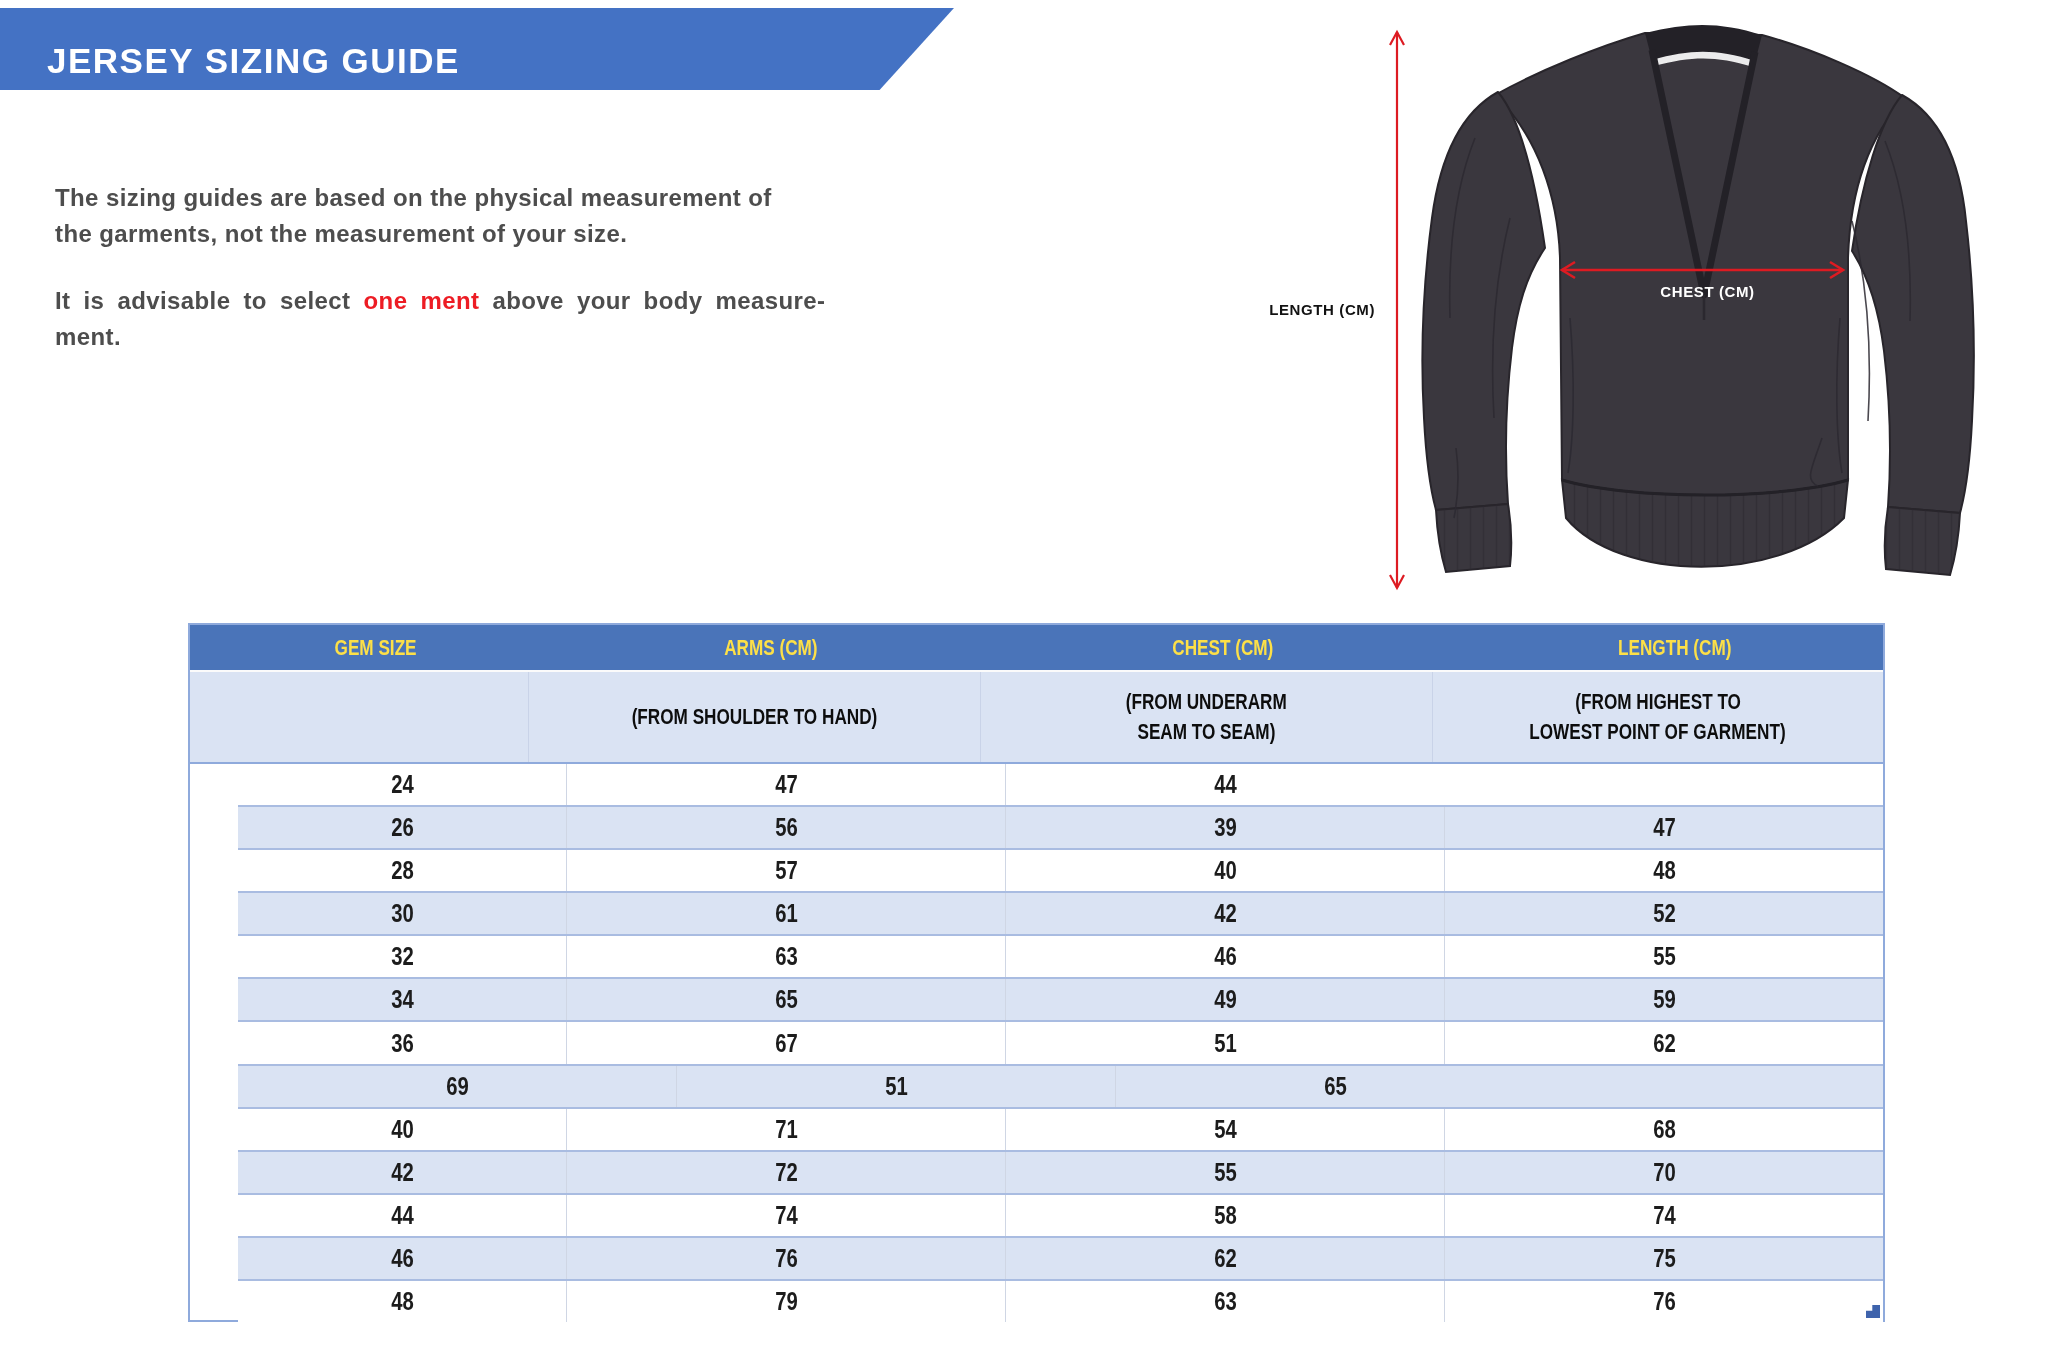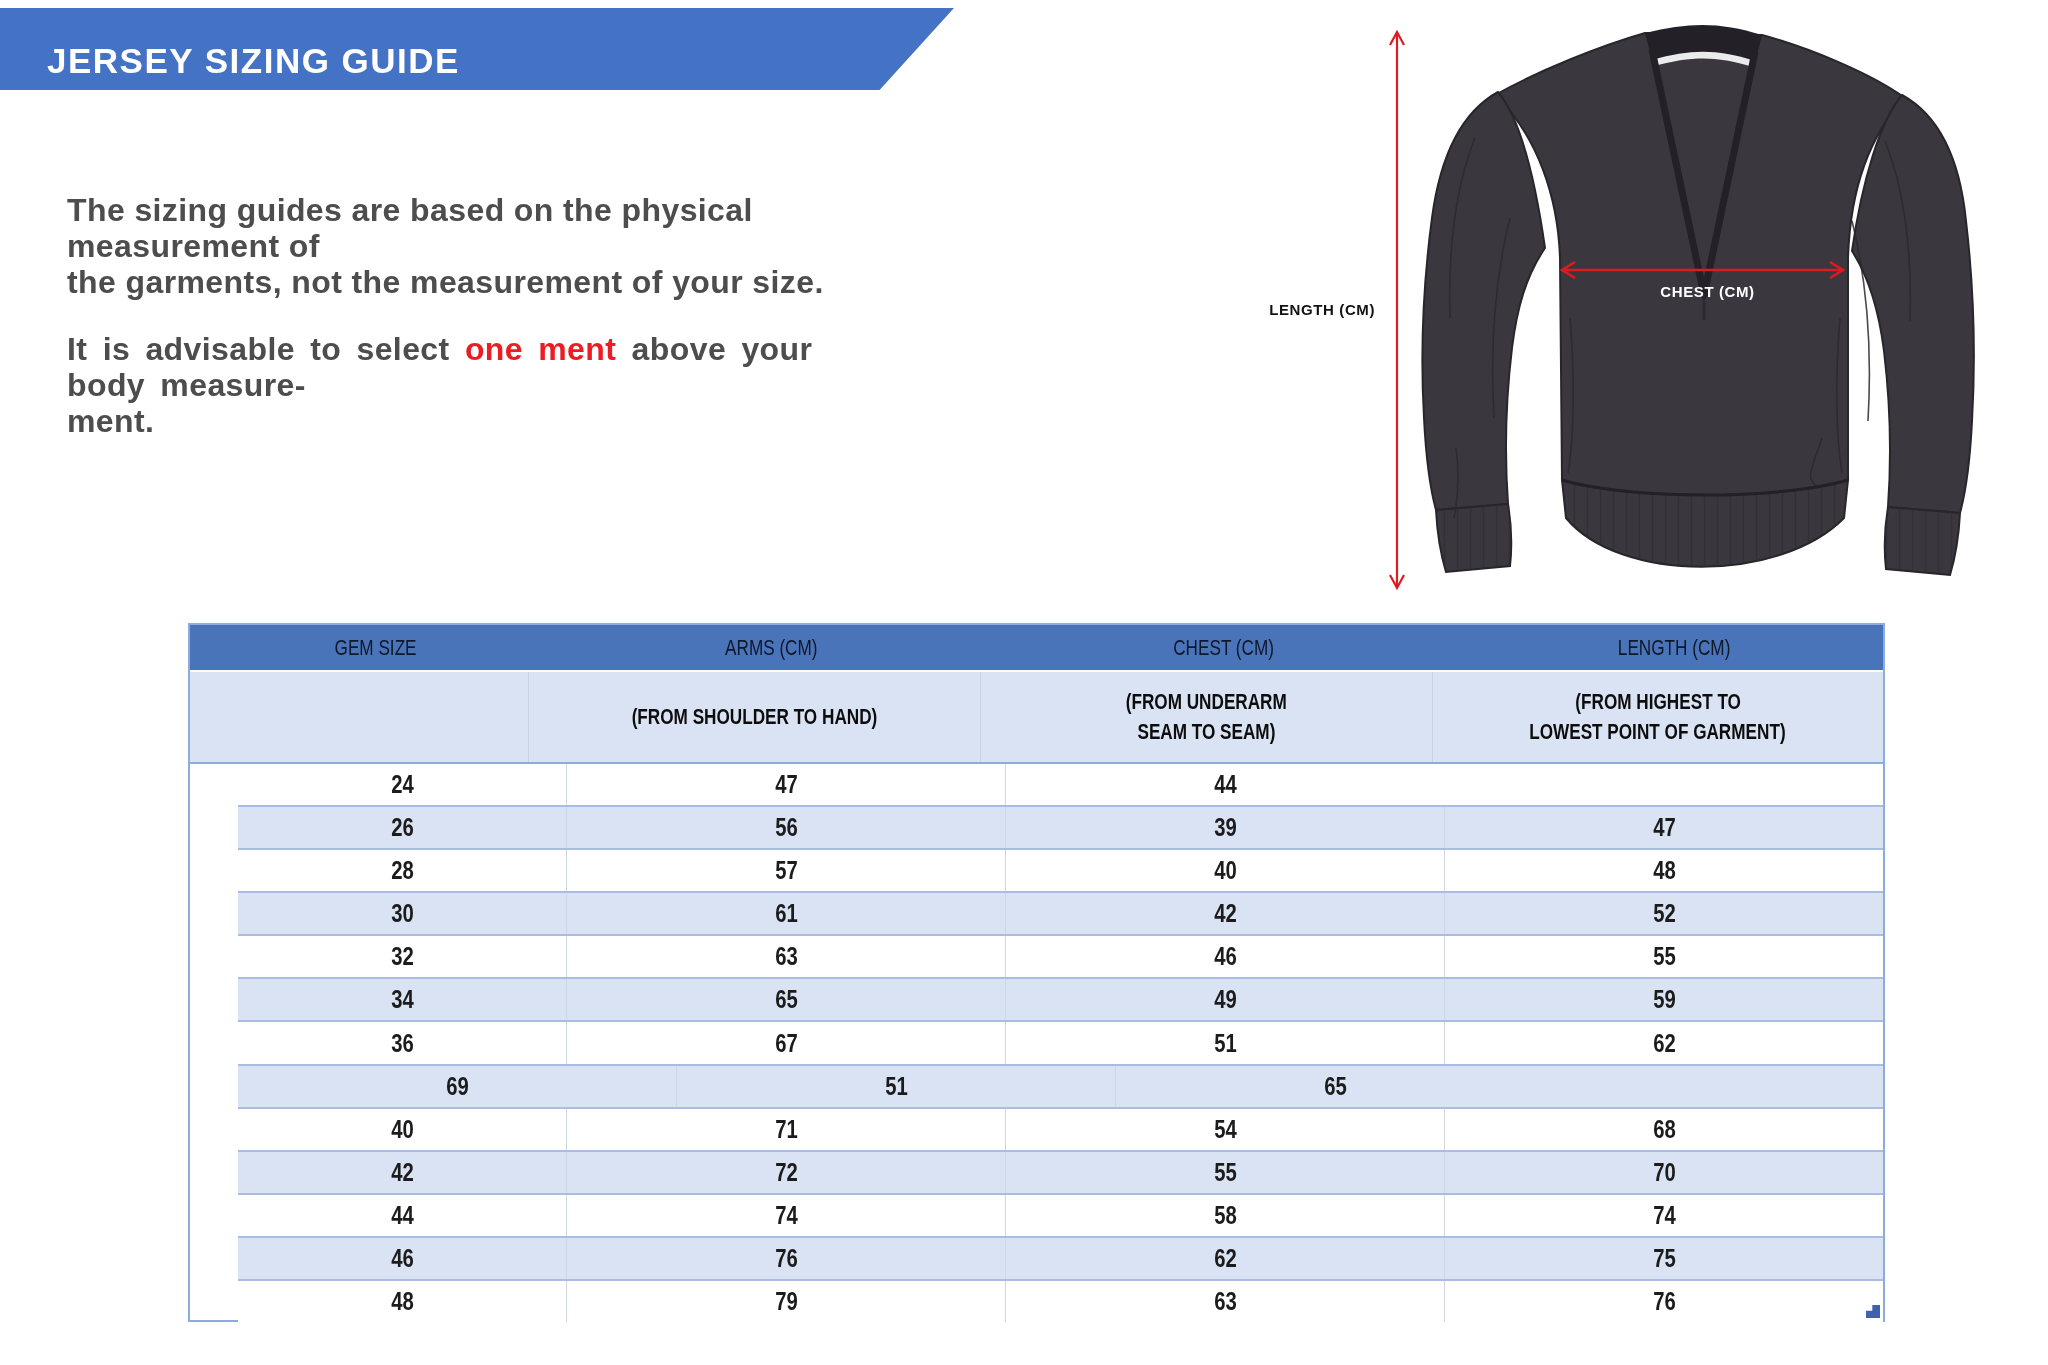--- a/index.html
+++ b/index.html
@@ -14,21 +14,21 @@
     background:#4472c4;
     clip-path:polygon(0 0, 100% 0, 92.2% 100%, 0 100%);
   }
   .banner h1 {
     margin:0; padding:0 0 0 47px; line-height:106px;
     color:#ffffff; font-size:35px; font-weight:bold; letter-spacing:1.5px;
   }
 
   
   .intro { position:absolute; left:55px; top:180px; width:850px; color:#4d4d4d; }
-  .intro p { margin:12px; font-size:32px; font-weight:bold; letter-spacing:0.4px; line-height:36px; }
+  .intro p { margin:0; font-size:24px; font-weight:bold; letter-spacing:0.4px; line-height:36px; }
   .intro .p2 { margin-top:31px; }
   .intro .l1 { word-spacing:6px; }
   .red { color:#ed1c24; }
 
   
   .diagram { position:absolute; left:1360px; top:18px; width:640px; height:600px; }
   .len-label {
     position:absolute; left:1225px; top:301px; width:150px; text-align:right;
     font-size:15px; font-weight:bold; color:#121212; letter-spacing:0.6px;
   }
@@ -43,21 +43,21 @@
     border:2px solid #8faadc; box-sizing:border-box; background:#ffffff;
   }
   .t-grid { display:flex; width:100%; }
   .t-cell {
     display:flex; align-items:center; justify-content:center;
     box-sizing:border-box; text-align:center; flex-direction:column;
   }
   .c1 { width:20.0%; } .c2 { width:26.7%; } .c3 { width:26.7%; } .c4 { width:26.6%; }
 
   .th-row1 { height:45px; background:#4a74b9; border-bottom:2px solid #fbfbfb; }
-  .th-row1 .t-cell { color:#0f172a; font-size:22px; font-weight:normal;padding-left:33px; }
+  .th-row1 .t-cell { color:#fde047; font-size:22px; font-weight:bold;padding-left:33px; }
 
   .th-row2 { height:90px; background:#dae3f3; border-bottom:2px solid #8faadc; }
   .th-row2 .t-cell { color:#0d0d0d; font-size:22px; font-weight:bold; line-height:30px; }
   .sub-line:empty { display:none; }
 
   .t-body { display:flex; flex-direction:column; height:558px;padding-left:48px; }
   .t-row { display:flex; flex:1; background:#ffffff; border-bottom:2px solid #a9bce1; }
   .t-row:last-child { border-bottom:none; }
   .t-row.alt { background:#dae3f3; }
   .t-row .t-cell { color:#1c1c1c; font-size:26px; font-weight:bold; border-right:1px solid #cfd6e4; }

